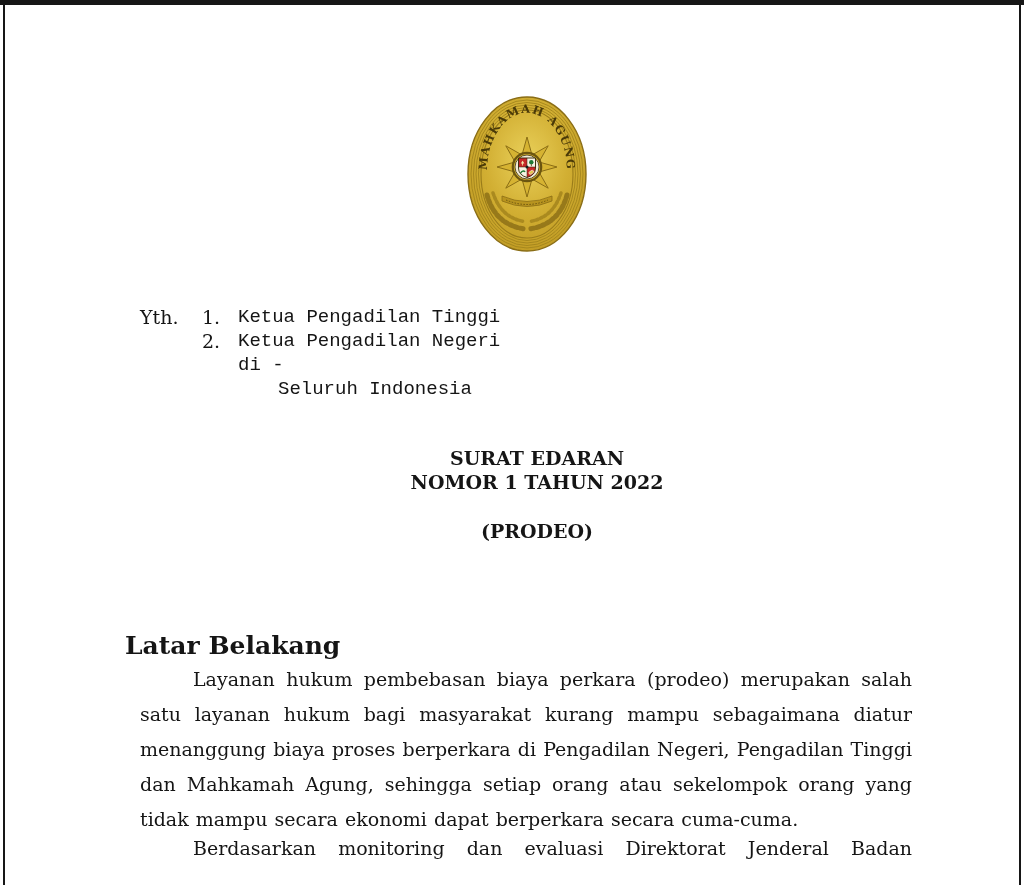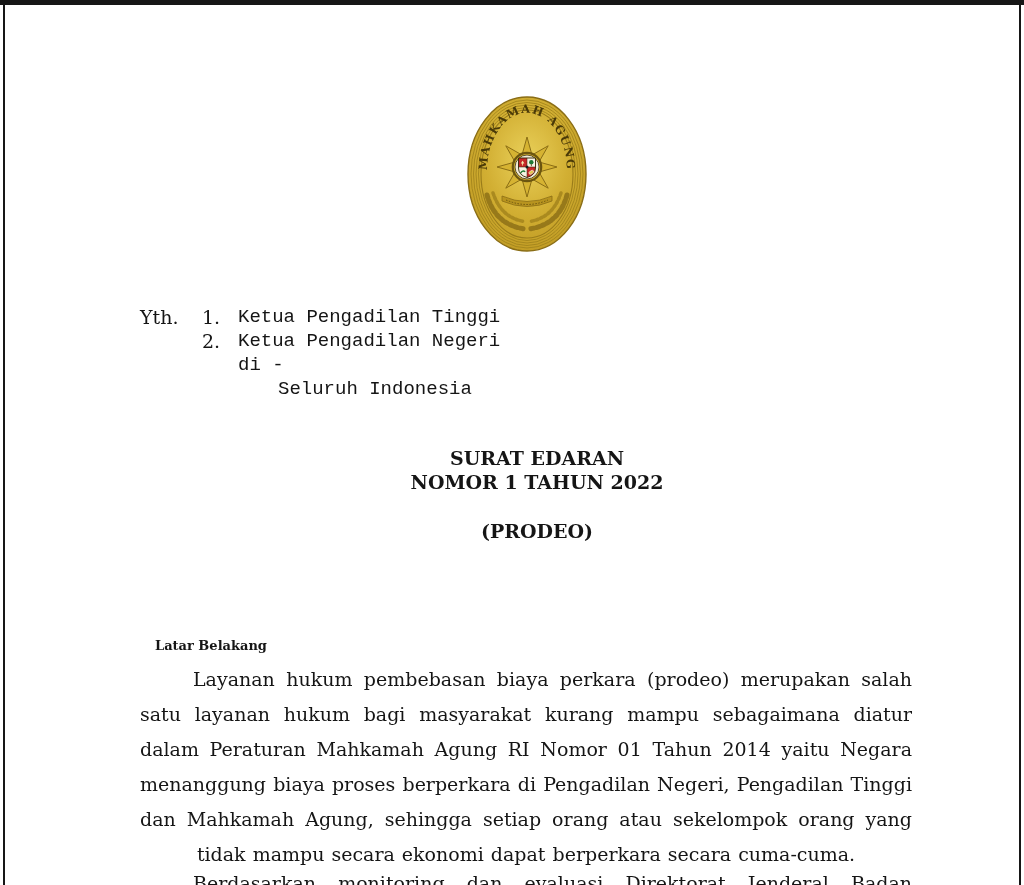--- a/index.html
+++ b/index.html
@@ -25,28 +25,28 @@
   .rec-col3.loc{padding-left:40px;}
 
   .title-block{
     position:absolute;left:150px;top:446px;width:774px;
     text-align:center;font-weight:bold;font-size:19px;line-height:24px;
   }
   .title-spacer{height:25px;}
   .title-line{height:24px;}
 
   .section-heading{
-    position:absolute;left:155px;top:634px;
-    font-weight:bold;font-size:13px;line-height:24px;
+    position:absolute;left:125px;top:634px;
+    font-weight:bold;font-size:25px;line-height:24px;
   }
 
   .paragraph{position:absolute;left:140px;top:662px;width:772px;font-size:19px;}
   .body-line{
     height:35px;line-height:35px;overflow:hidden;
-    text-align:center;word-spacing:1px;
+    text-align:left;word-spacing:1px;
   }
   .body-line.justify{text-align:justify;text-align-last:justify;text-justify:inter-word;}
   .body-line.indent{text-indent:53px;}
   .body-line.partial{margin-top:-6px;}
 </style>
 </head>
 <body>
 
 <div class="page">
 
@@ -141,20 +141,19 @@
     <div class="title-line">SURAT EDARAN</div>
     <div class="title-line">NOMOR 1 TAHUN 2022</div>
     <div class="title-spacer"></div>
     <div class="title-line">(PRODEO)</div>
   </div>
 
   <div class="section-heading">Latar Belakang</div>
   <div class="paragraph" id="paragraph">
       <div class="body-line indent justify">Layanan hukum pembebasan biaya perkara (prodeo) merupakan salah</div>
       <div class="body-line justify">satu layanan hukum bagi masyarakat kurang mampu sebagaimana diatur</div>
-      <div class="body-line justify">dalam Peraturan Mahkamah Agung RI Nomor 01 Tahun 2014 yaitu Negara</div>
       <div class="body-line justify">menanggung biaya proses berperkara di Pengadilan Negeri, Pengadilan Tinggi</div>
       <div class="body-line justify">dan Mahkamah Agung, sehingga setiap orang atau sekelompok orang yang</div>
       <div class="body-line">tidak mampu secara ekonomi dapat berperkara secara cuma-cuma.</div>
       <div class="body-line indent justify partial">Berdasarkan monitoring dan evaluasi Direktorat Jenderal Badan</div>
     </div>
 
 </div>
 
 </body></html>

